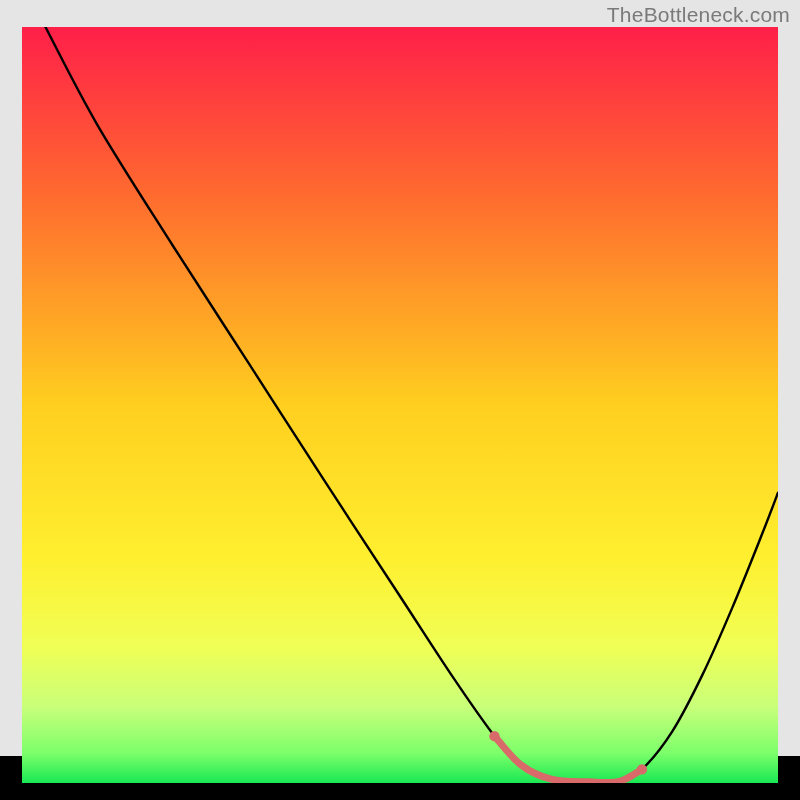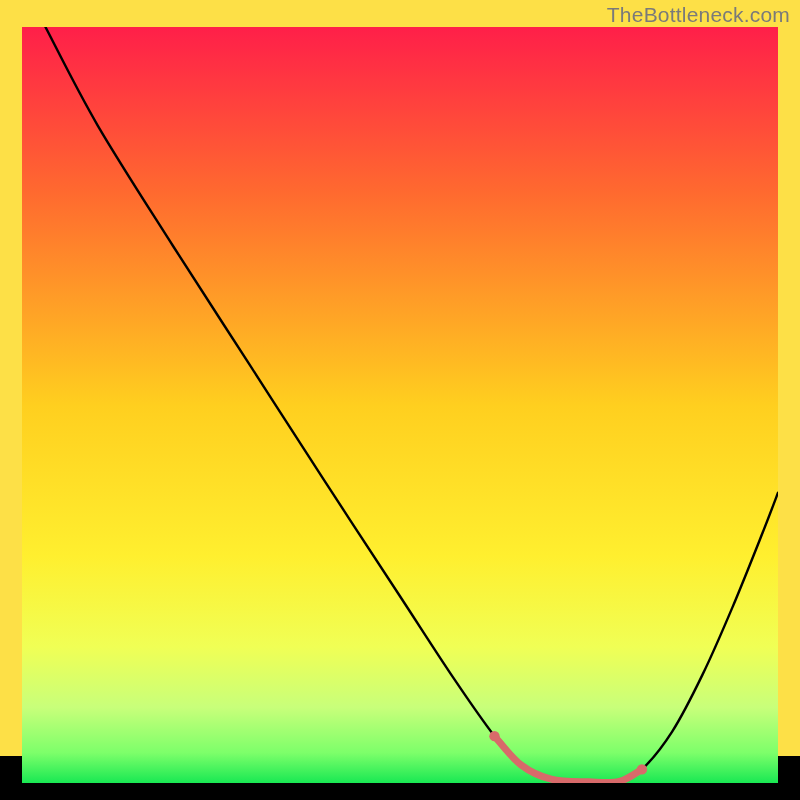--- a/index.html
+++ b/index.html
@@ -1,16 +1,16 @@
 <!DOCTYPE html>
 <html><head>
 <meta charset="utf-8">
 <style>
   html,body{margin:0;padding:0;width:800px;height:800px;background:#000;overflow:hidden}
-  .stage{position:relative;width:800px;height:756px;background:#fde047}
+  .stage{position:relative;width:800px;height:756px;background:#e5e5e5}
   .wm{position:absolute;top:3px;right:10px;color:#7a7a7a;font:21px Arial,Helvetica,sans-serif;letter-spacing:.2px}
   svg{position:absolute;left:22px;top:27px}
 </style>
 </head>
 <body>
 
 <div class="stage">
   <div class="wm">TheBottleneck.com</div>
   <svg width="756" height="756" viewBox="0 0 756 756">
     <defs>

